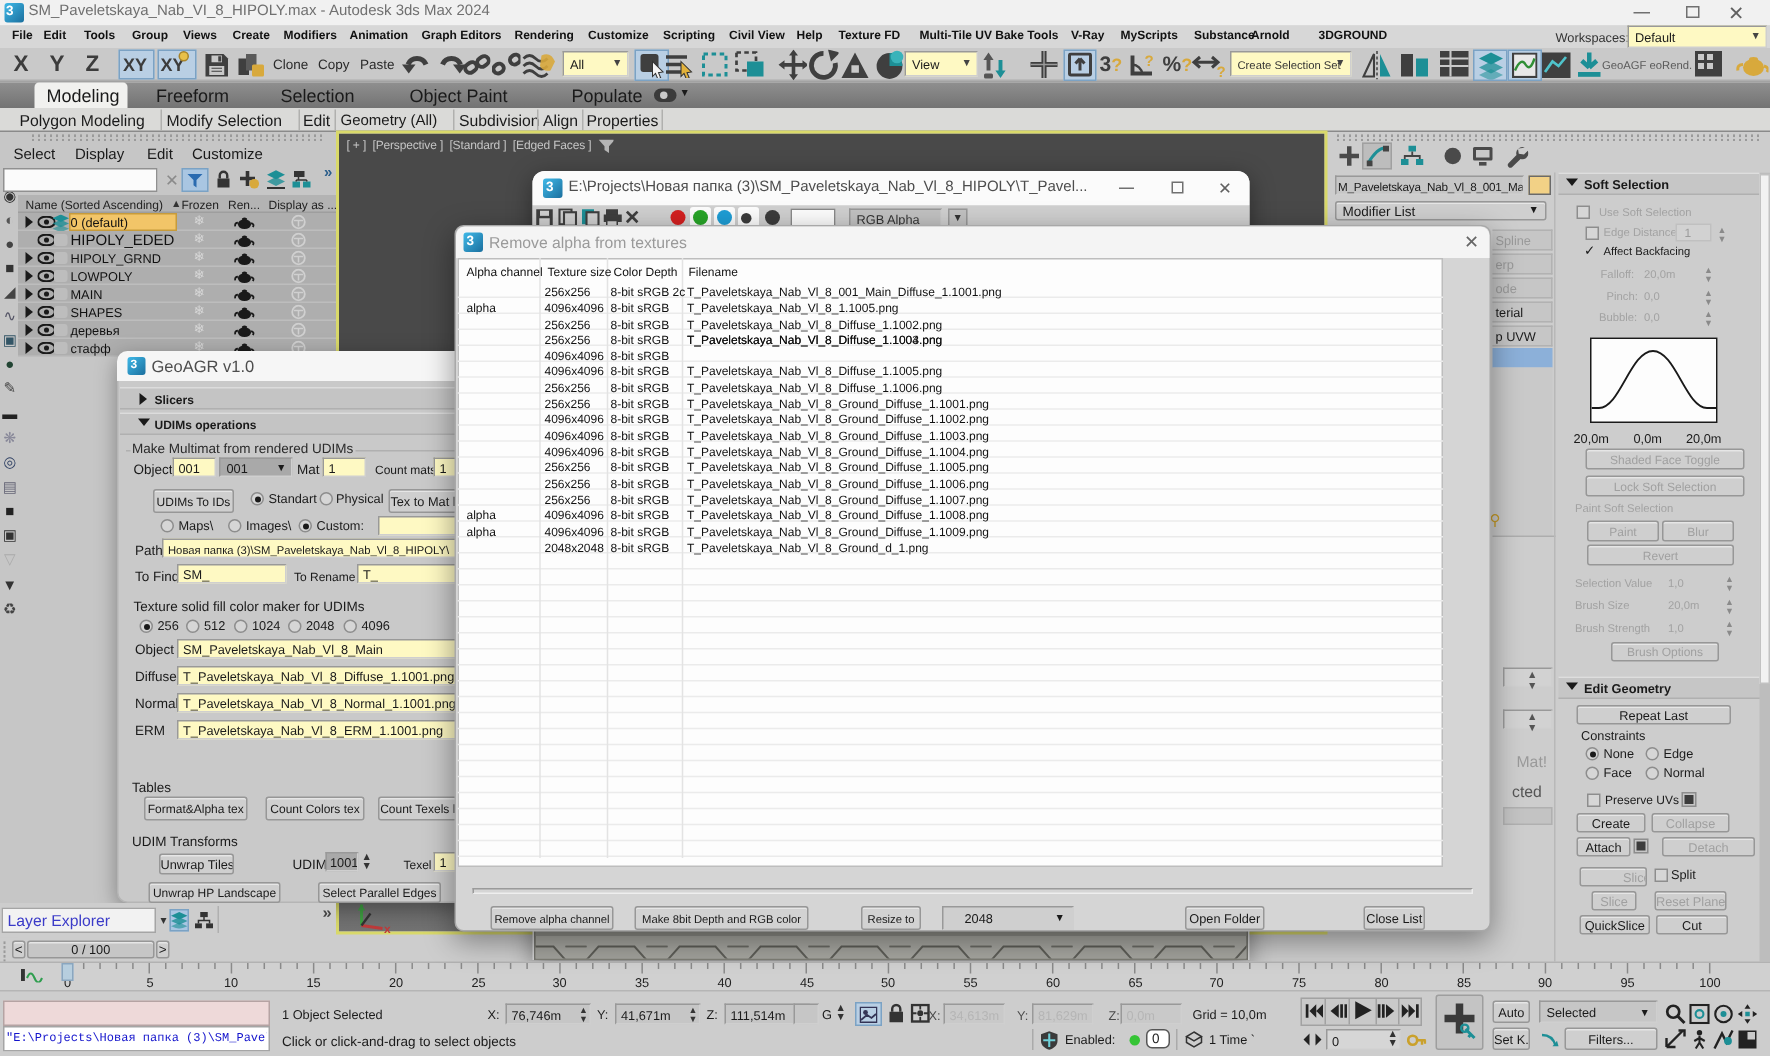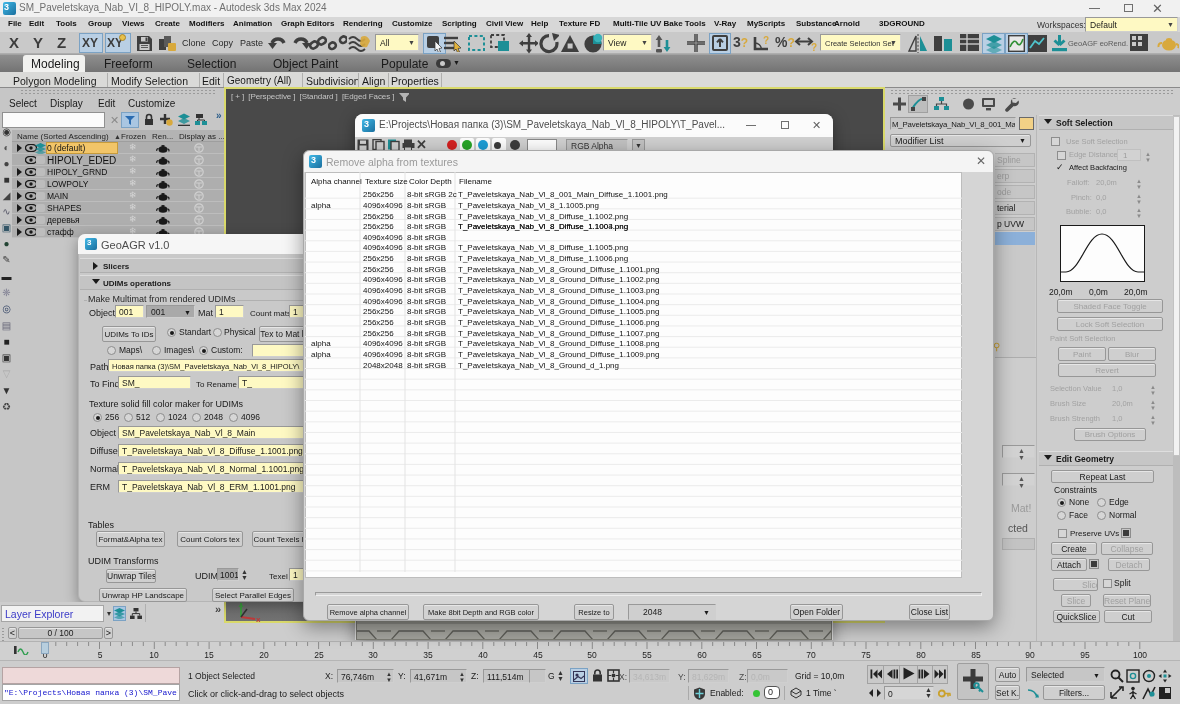--- a/index.html
+++ b/index.html
@@ -601,21 +601,21 @@
 <div class="abs t11" style="left:1109px;top:510px;">Normal</div>
 <div class="chk" style="left:1058px;top:529px;"></div>
 <div class="abs" style="left:1070px;top:529px;font-size:8px;color:#1a1a1a;">Preserve UVs</div>
 <div class="abs" style="left:1121px;top:528px;width:10px;height:10px;background:#c6c6c6;border:1px solid #8d8d8d;"></div>
 <div class="abs" style="left:1123px;top:530px;width:6px;height:6px;background:#3c3c3c;"></div>
 <div class="btn" style="left:1051px;top:542px;width:46px;height:13px;line-height:12px;">Create</div>
 <div class="btn dis" style="left:1101px;top:542px;width:52px;height:13px;line-height:12px;">Collapse</div>
 <div class="btn" style="left:1051px;top:558px;width:36px;height:13px;line-height:12px;">Attach</div>
 <div class="abs" style="left:1089px;top:559px;width:10px;height:10px;background:#c6c6c6;border:1px solid #8d8d8d;"></div>
 <div class="abs" style="left:1091px;top:561px;width:6px;height:6px;background:#3c3c3c;"></div>
-<div class="btn dis" style="left:1108px;top:558px;width:42px;height:13px;line-height:12px;">Detach</div>
+<div class="btn dis" style="left:1108px;top:558px;width:62px;height:13px;line-height:12px;">Detach</div>
 <div class="btn dis" style="left:1053px;top:578px;width:45px;height:13px;line-height:12px;padding-left:28px;">Slice Plane</div>
 <div class="chk" style="left:1103px;top:579px;"></div>
 <div class="abs t11" style="left:1114px;top:578px;">Split</div>
 <div class="btn dis" style="left:1061px;top:594px;width:30px;height:13px;line-height:12px;">Slice</div>
 <div class="btn dis" style="left:1103px;top:594px;width:48px;height:13px;line-height:12px;">Reset Plane</div>
 <div class="btn" style="left:1053px;top:610px;width:47px;height:13px;line-height:12px;">QuickSlice</div>
 <div class="btn" style="left:1104px;top:610px;width:48px;height:13px;line-height:12px;">Cut</div>
 <div class="abs" style="left:1173px;top:115px;width:7px;height:545px;background:#bdbdbd;"></div>
 <div class="abs" style="left:1173px;top:116px;width:7px;height:340px;background:#f2f2f2;border:1px solid #c2c2c2;"></div>
 <div class="abs" style="left:355px;top:114px;width:478px;height:526px;background:#d2d2d2;border-radius:8px 8px 0 0;box-shadow:0 4px 16px rgba(0,0,0,0.4);"></div>

